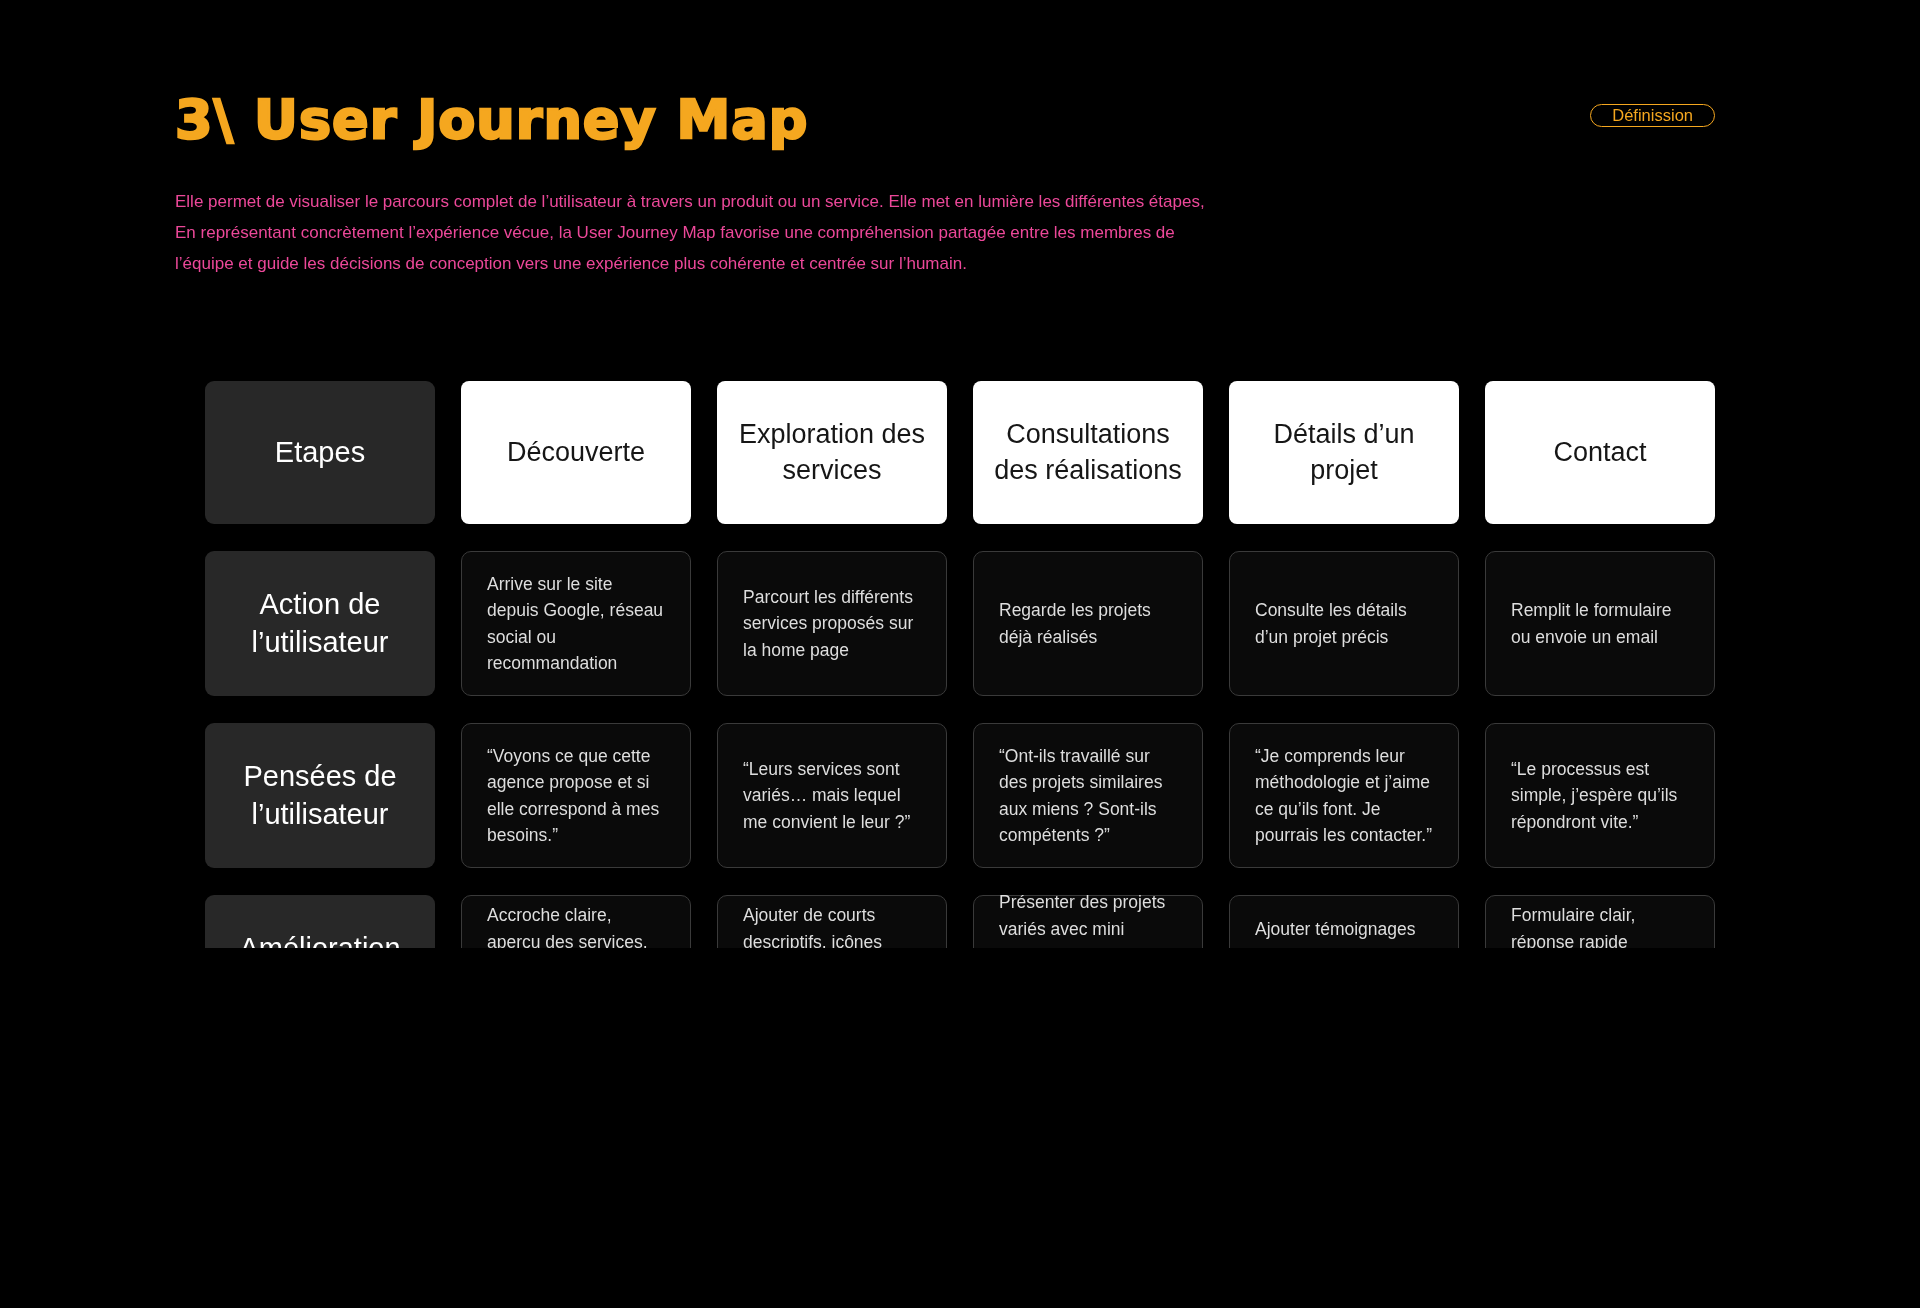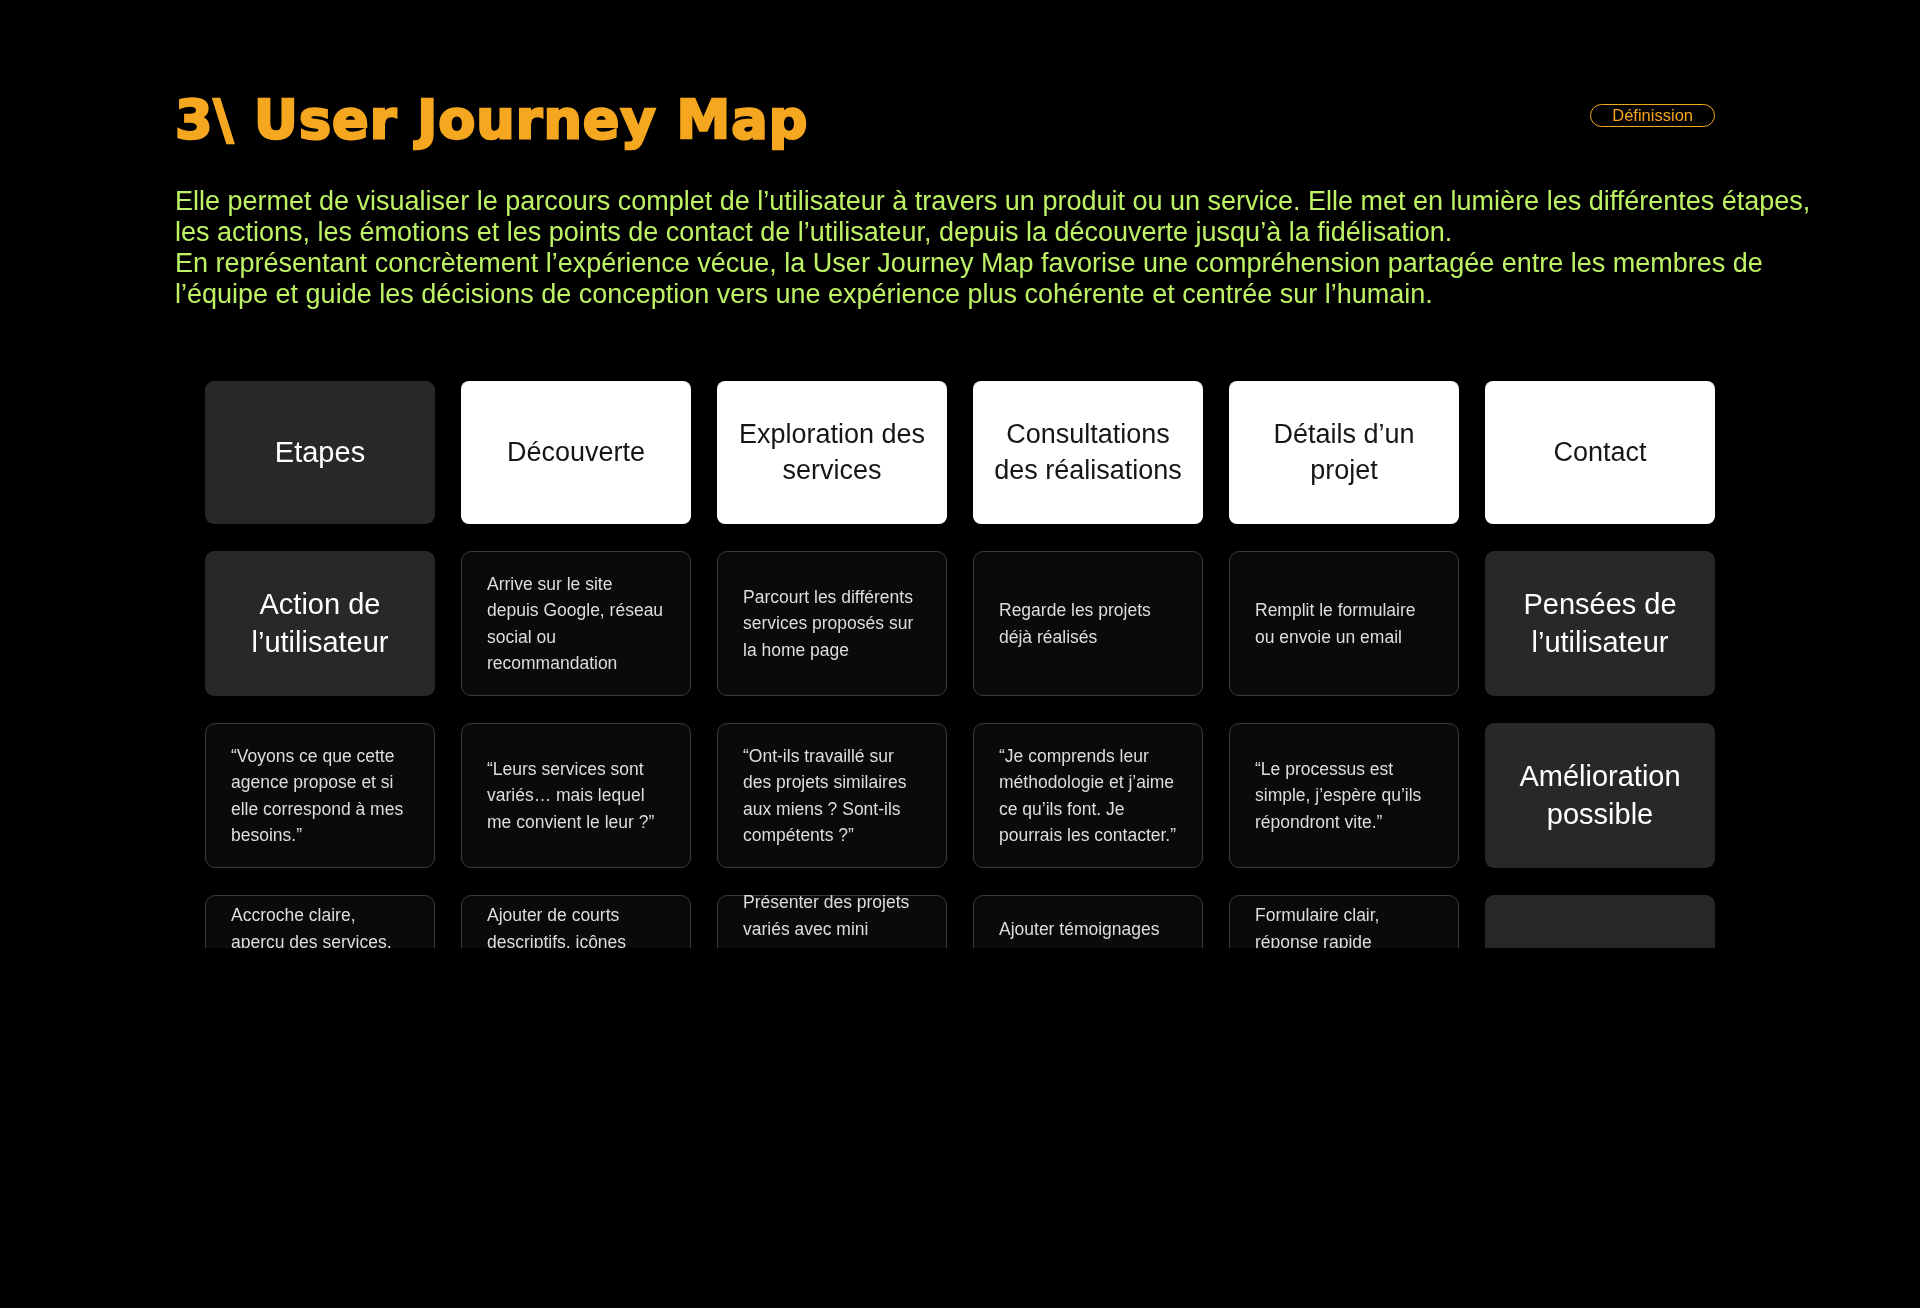--- a/index.html
+++ b/index.html
@@ -11,21 +11,21 @@
          font-family:"DejaVu Sans","Liberation Sans",sans-serif;
          font-size:54px;font-weight:900;letter-spacing:1px;color:#F5A71F;
          -webkit-text-stroke:2.5px #F5A71F;}
   .badge{position:absolute;right:205px;top:104px;display:inline-block;
          border:1.5px solid #F5A71F;color:#F5A71F;border-radius:999px;
          padding:2px 21px;font-size:16.5px;font-weight:500;background:transparent;
          font-family:inherit;cursor:pointer;line-height:1;}
 
   
   .intro{position:absolute;left:175px;top:186px;width:1560px;
-         color:#bef264;font-size:27px;font-weight:400;}
+         color:#ec4899;font-size:17px;font-weight:400;}
   .intro div{line-height:31px;white-space:nowrap;}
 
   
   .journey-grid{position:absolute;left:205px;top:381px;display:grid;
                 grid-template-columns:230px repeat(5,230px);
                 grid-template-rows:143px 145px 145px 146px 145px;
                 gap:27px 26px;}
   .row-header{background:#282828;border-radius:9px;display:flex;align-items:center;justify-content:center;
               color:#FFFFFF;font-size:29px;font-weight:400;text-align:center;line-height:1.3;padding:0 12px;}
   .stage{background:#FFFFFF;border-radius:8px;display:flex;align-items:center;justify-content:center;
@@ -39,38 +39,38 @@
 </head>
 <body>
 
 <div class="page">
 
   <h1 class="title">3\ User Journey Map</h1>
   <button class="badge">Définission</button>
 
   <div class="intro">
     <div>Elle permet de visualiser le parcours complet de l’utilisateur à travers un produit ou un service. Elle met en lumière les différentes étapes,</div>
-    <div>les actions, les émotions et les points de contact de l’utilisateur, depuis la découverte jusqu’à la fidélisation.</div>
     <div>En représentant concrètement l’expérience vécue, la User Journey Map favorise une compréhension partagée entre les membres de</div>
     <div>l’équipe et guide les décisions de conception vers une expérience plus cohérente et centrée sur l’humain.</div>
   </div>
 
   <div class="journey-grid">
 
     <div class="row-header">Etapes</div>
     <div class="stage">Découverte</div>
     <div class="stage">Exploration des services</div>
     <div class="stage">Consultations des réalisations</div>
     <div class="stage">Détails d’un projet</div>
     <div class="stage">Contact</div>
 
     <div class="row-header">Action de l’utilisateur</div>
     <div class="cell">Arrive sur le site depuis Google, réseau social ou recommandation</div>
     <div class="cell">Parcourt les différents services proposés sur la home page</div>
     <div class="cell">Regarde les projets déjà réalisés</div>
+    <div class="cell">Consulte les détails d’un projet précis</div>
     <div class="cell">Remplit le formulaire ou envoie un email</div>
 
     <div class="row-header">Pensées de l’utilisateur</div>
     <div class="cell">“Voyons ce que cette agence propose et si elle correspond à mes besoins.”</div>
     <div class="cell">“Leurs services sont variés… mais lequel me convient le leur ?”</div>
     <div class="cell">“Ont-ils travaillé sur des projets similaires aux miens ? Sont-ils compétents ?”</div>
     <div class="cell">“Je comprends leur méthodologie et j’aime ce qu’ils font. Je pourrais les contacter.”</div>
     <div class="cell">“Le processus est simple, j’espère qu’ils répondront vite.”</div>
 
     <div class="row-header">Amélioration possible</div>

